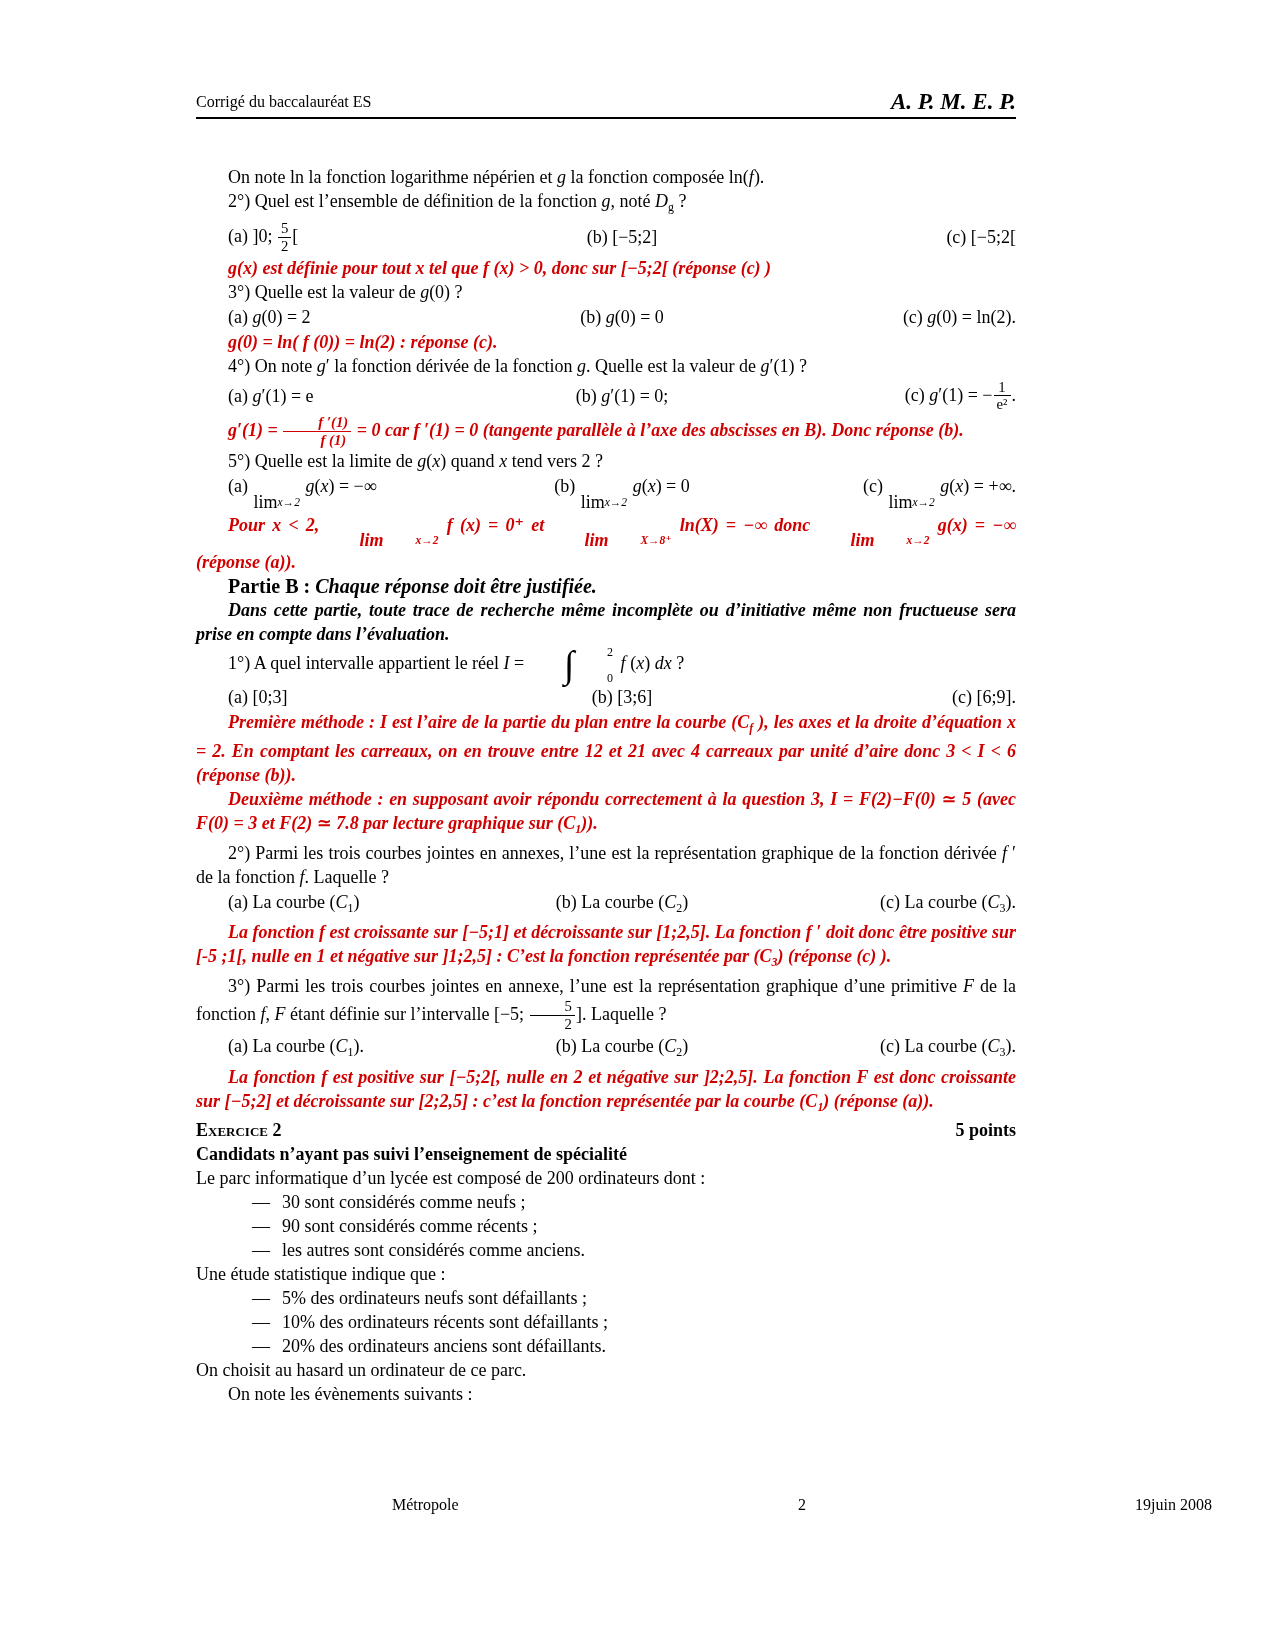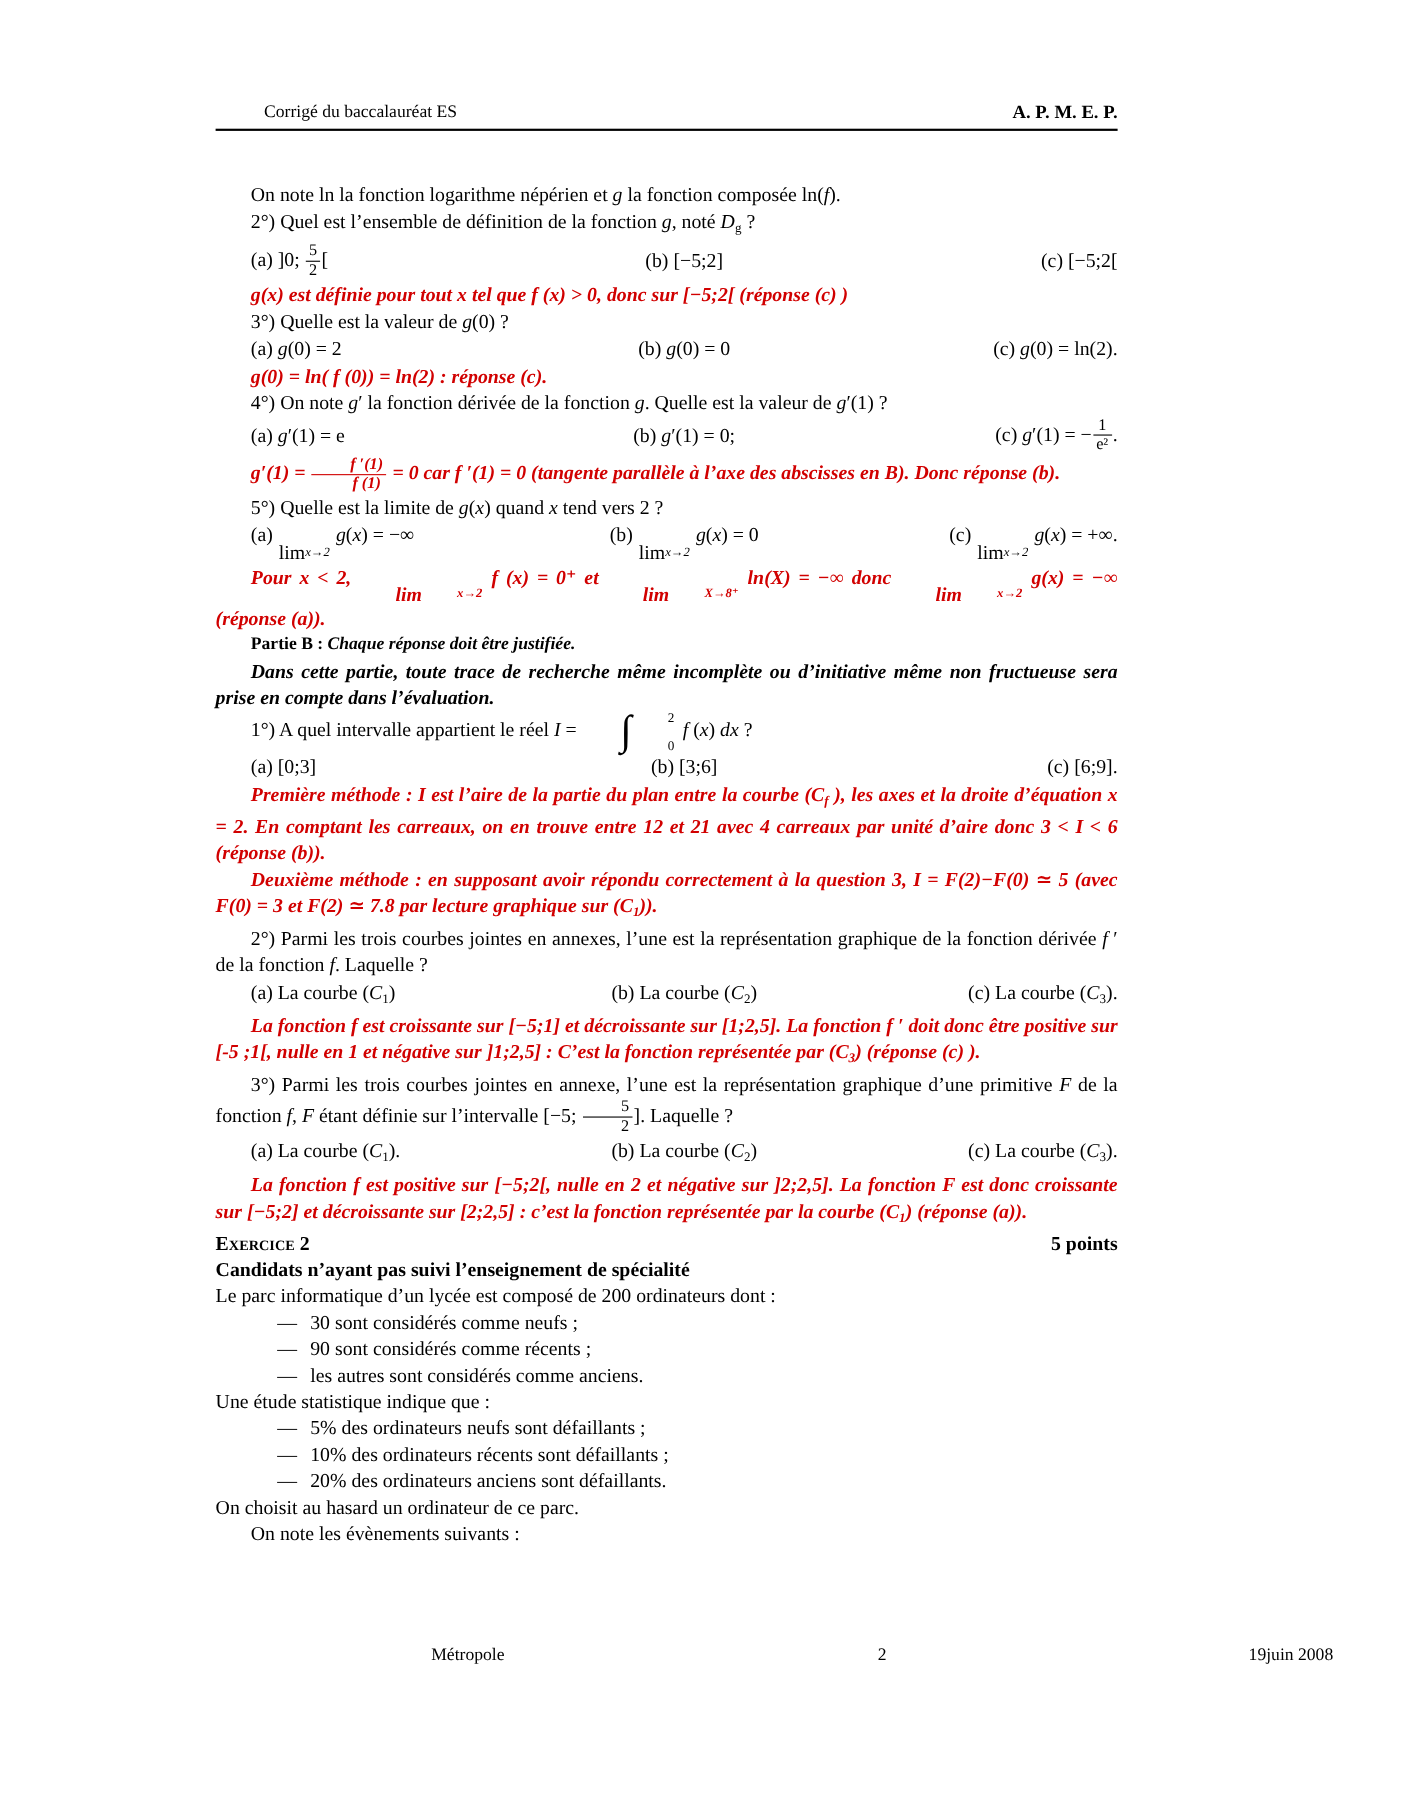--- a/index.html
+++ b/index.html
@@ -1,21 +1,21 @@
 <!DOCTYPE html>
 <html lang="fr"><head>
 <meta charset="utf-8">
 <style>
   html,body{margin:0;padding:0;background:#ffffff;}
   .page{position:relative;width:1275px;height:1650px;background:#ffffff;overflow:hidden;
         font-family:"Liberation Serif","DejaVu Serif","DejaVu Sans",serif;
         font-size:18px;line-height:24px;color:#000000;}
   .content{position:absolute;left:196px;top:0;width:820px;}
-  .pg-header{display:flex;justify-content:space-between;align-items:flex-end;padding-top:90px;font-size:16px;margin-left:44px;}
-  .pg-header .org{font-weight:bold;font-size:17px;}
+  .pg-header{display:flex;justify-content:space-between;align-items:flex-end;padding-top:90px;font-size:16px;}
+  .pg-header .org{font-weight:bold;font-size:23px;font-style:italic;}
   .rule{border-bottom:2px solid #000;margin-top:3px;}
   .body{margin-top:46px;}
   p,div.block{margin:0;}
   .para{text-indent:32px;text-align:justify;hyphens:auto;}
   .red{color:#d10000;font-style:italic;font-weight:bold;}
   .note-italic{font-style:italic;font-weight:bold;}
   .options{display:grid;grid-template-columns:1fr auto 1fr;padding-left:32px;align-items:center;margin:1px 0;}
   .opt-b{justify-self:center;}
   .opt-c{justify-self:end;}
   .mi{font-style:italic;}
@@ -26,21 +26,21 @@
   .frac .num{border-bottom:1.2px solid currentColor;padding:0 3px;}
   .frac .den{padding:0 3px;}
   .lim{display:inline-flex;flex-direction:row;align-items:center;vertical-align:-0.85em;line-height:1;margin:0 1px;}
   .lim .lim-word{line-height:1.05;font-style:normal;}
   .red .lim .lim-word{font-style:italic;}
   .lim .lim-under{font-size:0.64em;font-style:italic;line-height:1.15;}
   .intg{display:inline-flex;align-items:center;vertical-align:middle;margin:0 3px;}
   .intg .int-sign{font-size:2.1em;line-height:1;}
   .intg .int-bounds{display:inline-flex;flex-direction:column;justify-content:space-between;
         height:38px;font-size:12px;line-height:1;padding-left:1px;}
-  .partie-heading{font-weight:bold;font-size:16px;margin:7px 0 4px;text-indent:32px;}
+  .partie-heading{font-weight:bold;font-size:20px;margin:7px 0 4px;text-indent:32px;}
   .partie-heading .h-it{font-style:italic;}
   .ex-header{display:flex;justify-content:space-between;font-weight:bold;margin-top:12px;}
   .ex-title{font-variant:small-caps;}
   .bold{font-weight:bold;}
   .list-item{padding-left:56px;}
   .list-item .marker{display:inline-block;margin-right:12px;}
   .indent32{text-indent:32px;}
   .pg-footer{position:absolute;left:196px;top:1493px;width:820px;display:grid;
         grid-template-columns:1fr auto 1fr;font-size:16px;}
   .pg-footer .f-center{justify-self:center;}

